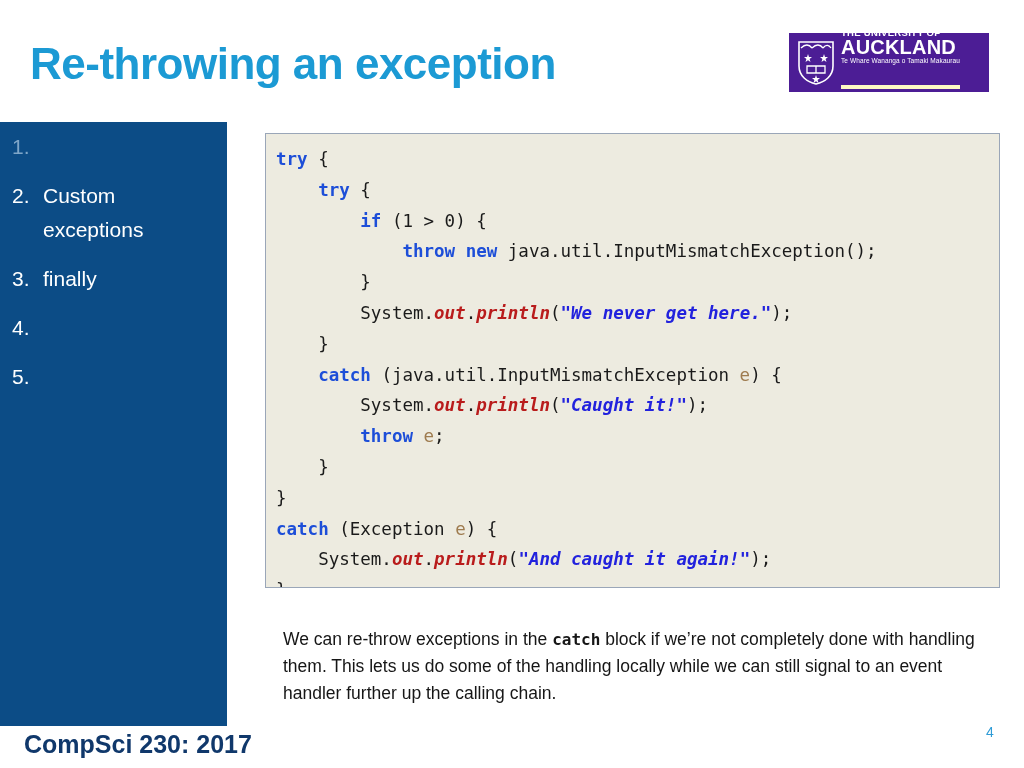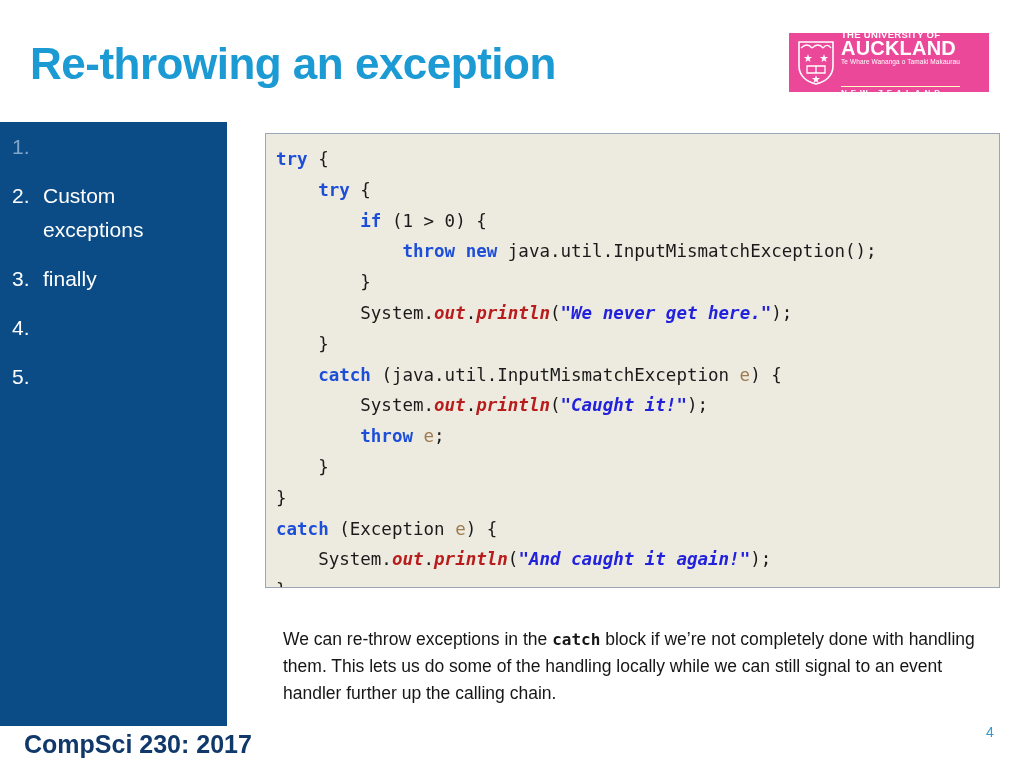--- a/index.html
+++ b/index.html
@@ -31,21 +31,21 @@
     margin-top: 28px;
   }
 
   
   .logo {
     position: absolute;
     left: 789px;
     top: 33px;
     width: 200px;
     height: 59px;
-    background: #ec4899;
+    background: #4c1d95;
     display: flex;
     align-items: center;
     padding: 0;
     box-sizing: border-box;
   }
   .logo-shield {
     width: 38px;
     height: 46px;
     margin-left: 8px;
     margin-right: 6px;
@@ -70,21 +70,21 @@
   }
   .logo-l3 {
     font-size: 6.5px;
     letter-spacing: 0.1px;
     padding-top: 1px;
   }
   .logo-l4 {
     font-size: 8px;
     font-weight: bold;
     letter-spacing: 4px;
-    border-top: 1px solid #fef9c3;
+    border-top: 4px solid #fef9c3;
     margin-top: 20px;
     padding-top: 2px;
   }
 
   
   .sidebar {
     position: absolute;
     left: 0;
     top: 122px;
     width: 227px;

